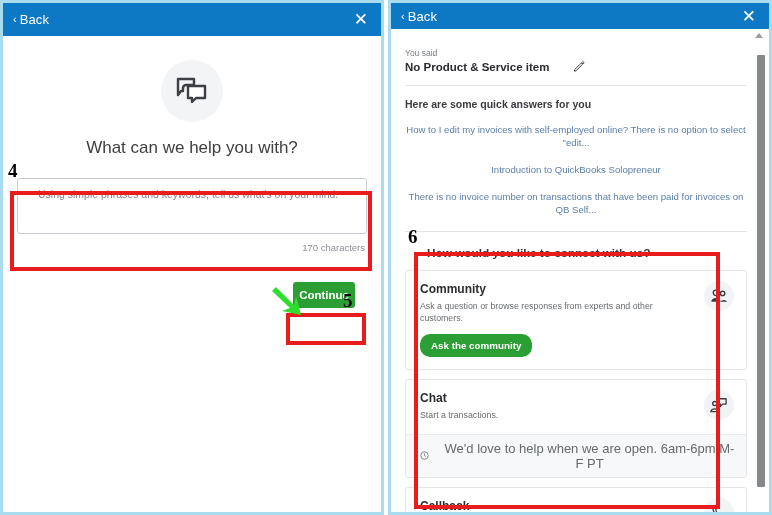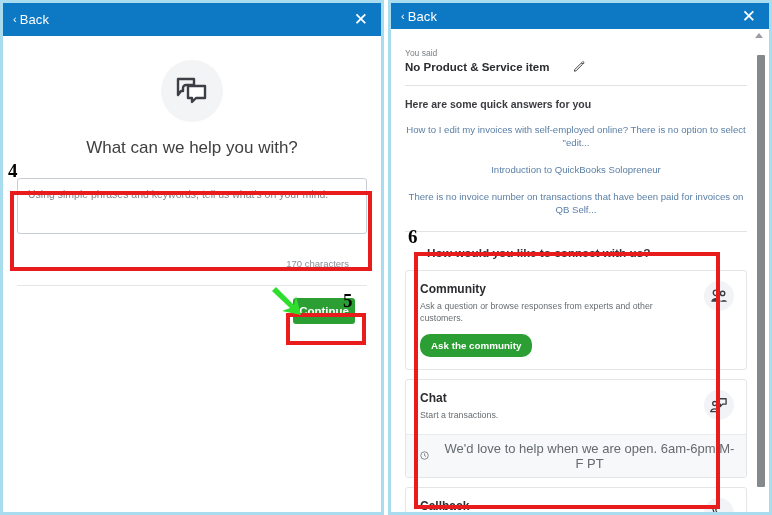--- a/index.html
+++ b/index.html
@@ -69,35 +69,35 @@
     color: #404040;
     font-weight: 400;
   }
 
   .textarea-wrap { margin-top: 20px; }
   .ta {
     width: 100%;
     height: 56px;
     border: 1px solid #c7cdd2;
     border-radius: 3px;
-    padding: 9px 10px;
+    padding: 9px 20px;
     font-size: 10.5px;
     color: #6f7478;
     font-family: "Liberation Sans", sans-serif;
     resize: none;
     outline: none;
     background: #fff;
   }
   .ta::placeholder { color: #80868b; }
   .counter {
     text-align: right;
     font-size: 9.5px;
     color: #8a9096;
-    margin-top: 20px;
-    padding-right: 18px;
+    margin-top: 4px;
+    padding-right: 2px;
   }
 
   .divider { height: 1px; background: #e4e6e8; margin-top: 16px; }
 
   .continue-row { display: flex; justify-content: flex-end; margin-top: 12px; padding-right: 12px;}
   .btn-continue {
     background: #2c9f34;
     color: #ffffff;
     border: none;
     border-radius: 3px;

